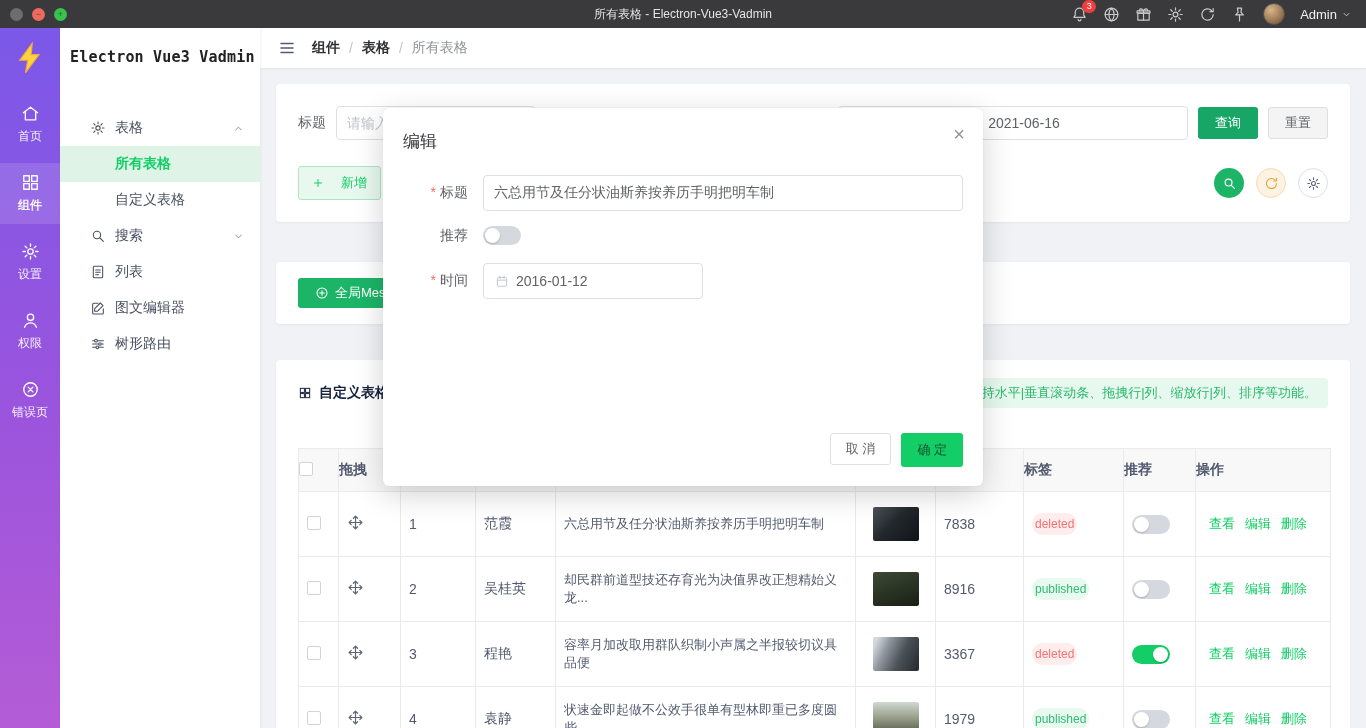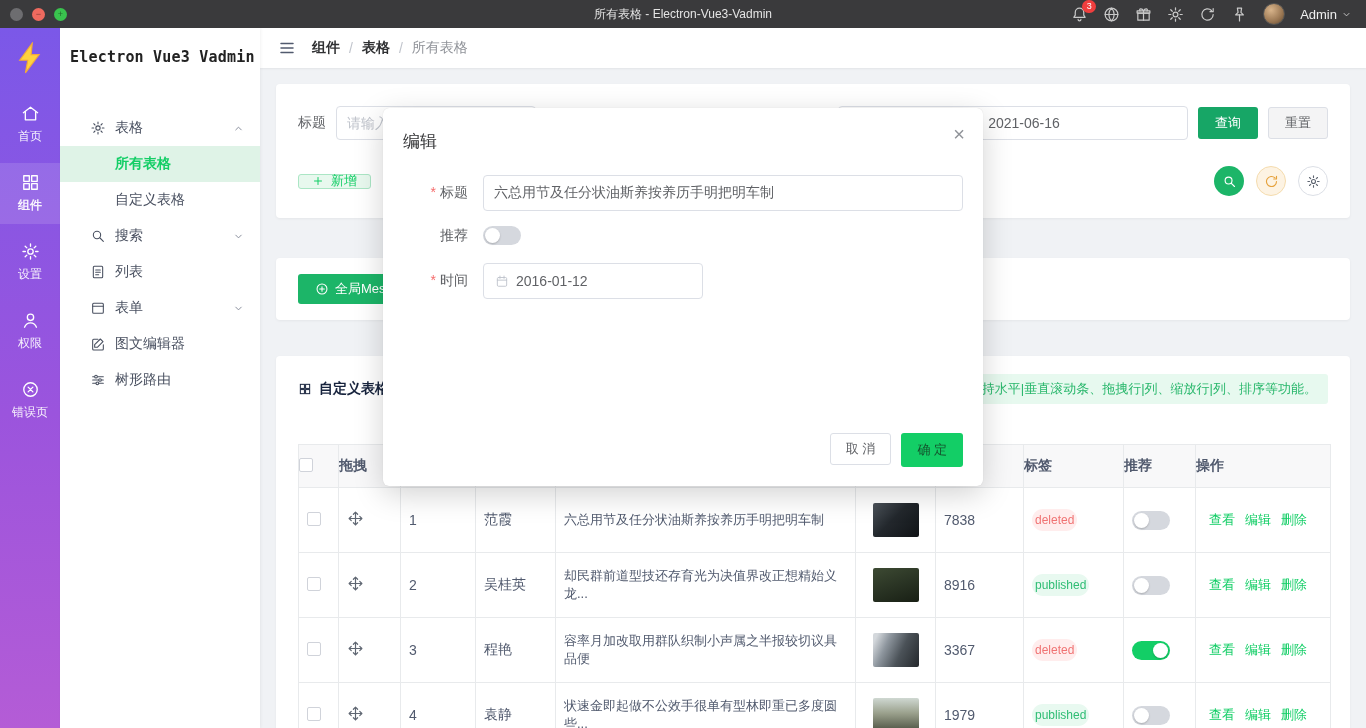--- a/index.html
+++ b/index.html
@@ -62,21 +62,21 @@
   .inp { height:34px; border:1px solid #dcdfe6; border-radius:4px; background:#fff; font-size:14px; color:#606266; }
   input.inp { padding:0 10px; outline:none; font-family:inherit; }
   input.inp::placeholder { color:#c0c4cc; }
   .title-inp { width:200px; }
   .date-range { width:350px; margin-left:auto; display:flex; align-items:center; justify-content:center; gap:8px; }
   .date-range svg, .date-inp svg { width:14px; height:14px; stroke:#c0c4cc; fill:none; stroke-width:1.6; stroke-linecap:round; }
   .btn { height:32px; border-radius:3px; font-size:13px; display:inline-flex; align-items:center; justify-content:center; padding:0 16px; cursor:pointer; border:1px solid transparent; white-space:nowrap; }
   .btn.green { background:#17a666; color:#fff; }
   .btn.plainb { background:#f4f4f5; border-color:#dcdfe6; color:#606266; }
   .toolbar-row { display:flex; align-items:center; margin-top:26px; }
-  .btn.addbtn { height:15px; background:#e8f8ee; border-color:#abe6c5; color:#13ce66; gap:7px; padding:0 13px; }
+  .btn.addbtn { height:34px; background:#e8f8ee; border-color:#abe6c5; color:#13ce66; gap:17px; padding:0 13px; }
   .btn.addbtn svg { width:12px; height:12px; stroke:#13ce66; fill:none; stroke-width:2; stroke-linecap:round; }
   .circles { margin-left:auto; display:flex; gap:12px; }
   .cbtn { width:30px; height:30px; border-radius:50%; display:flex; align-items:center; justify-content:center; cursor:pointer; border:1px solid transparent; }
   .cbtn svg { width:15px; height:15px; fill:none; stroke-width:1.8; stroke-linecap:round; stroke-linejoin:round; }
   .cbtn.gr { background:#1cb568; } .cbtn.gr svg { stroke:#fff; }
   .cbtn.or { background:#fdf3e3; border-color:#f5dcae; } .cbtn.or svg { stroke:#e6a23c; }
   .cbtn.pl { background:#fff; border-color:#dcdfe6; } .cbtn.pl svg { stroke:#5f6672; }
 
   
   .card.msg { margin-top:40px; padding:16px 22px; }
@@ -278,34 +278,20 @@
             <svg viewBox="0 0 24 24">
               <rect x="5" y="3.5" width="14" height="17" rx="1.5"></rect>
               <path d="M8.5 9h7M8.5 12.5h7M8.5 16h4.5"></path>
             </svg>
           </span>
         <span>列表</span>
       </div>
       <div class="menu-item">
         <span class="mic">
             <svg viewBox="0 0 24 24">
-              <rect x="4" y="5" width="16" height="15" rx="1.5"></rect>
-              <path d="M4 9.5h16"></path>
-            </svg>
-          </span>
-        <span>表单</span>
-        <span class="chev">
-            <svg viewBox="0 0 24 24">
-              <path d="M6 9l6 6 6-6"></path>
-            </svg>
-          </span>
-      </div>
-      <div class="menu-item">
-        <span class="mic">
-            <svg viewBox="0 0 24 24">
               <path d="M20 13v6.5a1.5 1.5 0 0 1-1.5 1.5h-13A1.5 1.5 0 0 1 4 19.5v-13A1.5 1.5 0 0 1 5.5 5H12"></path>
               <path d="M15.5 4.5l4 4L11 17H7v-4z"></path>
             </svg>
           </span>
         <span>图文编辑器</span>
       </div>
       <div class="menu-item">
         <span class="mic">
             <svg viewBox="0 0 24 24">
               <path d="M4 7h16M4 12h16M4 17h16"></path>

